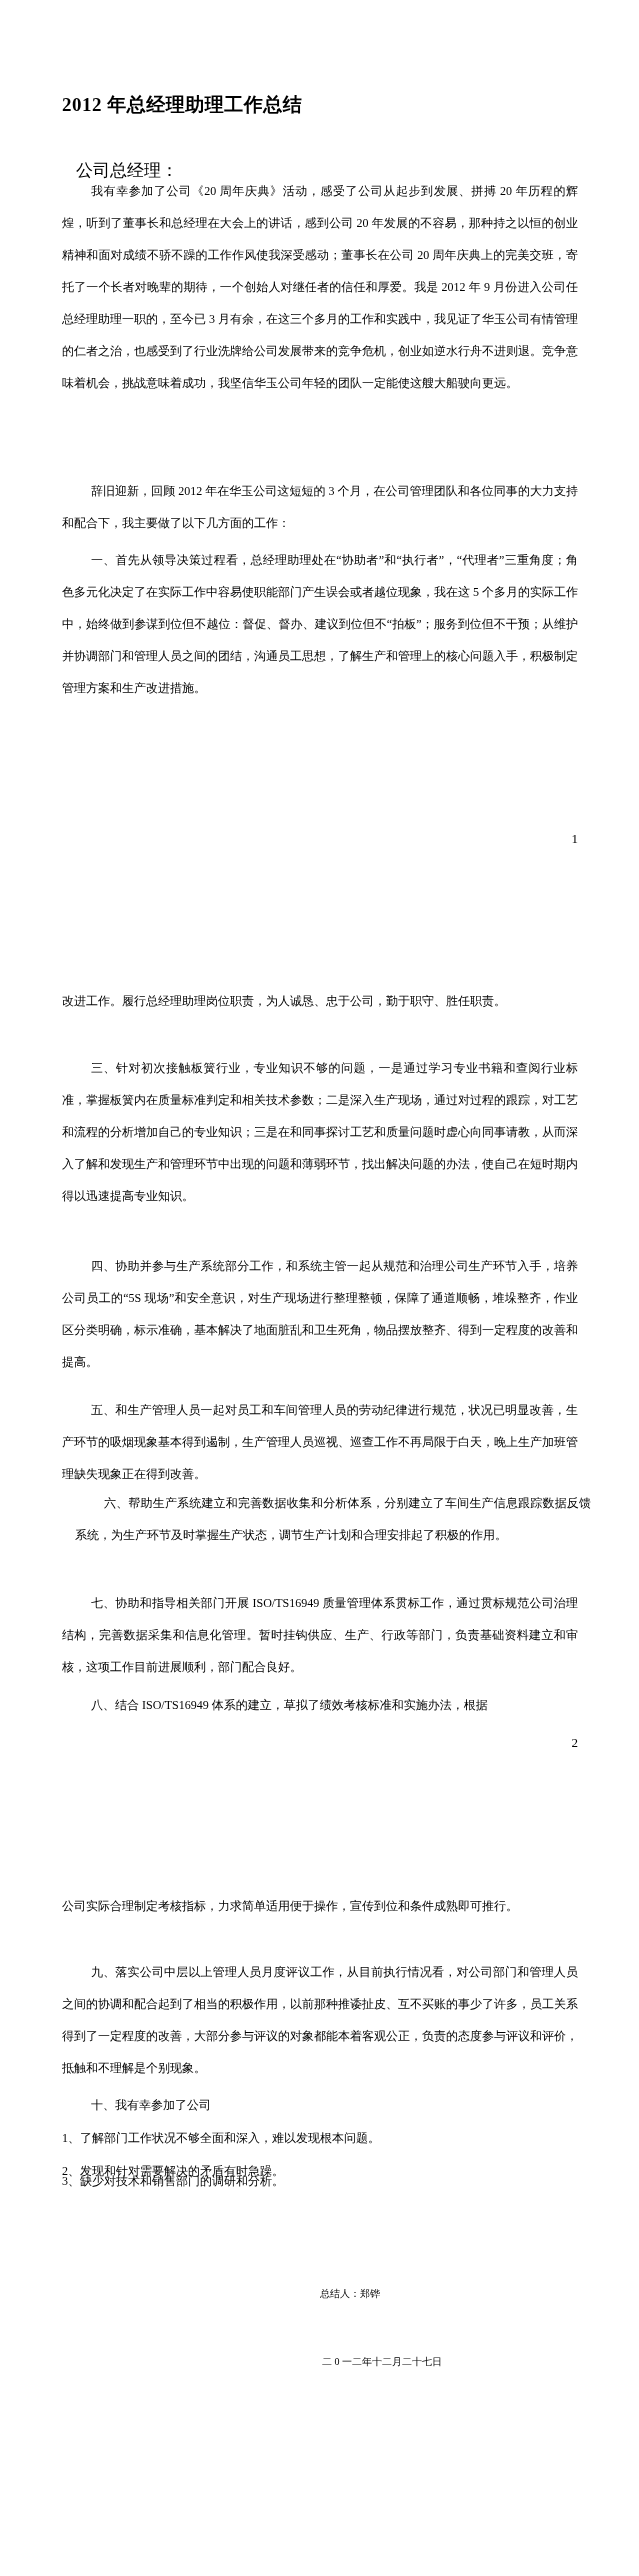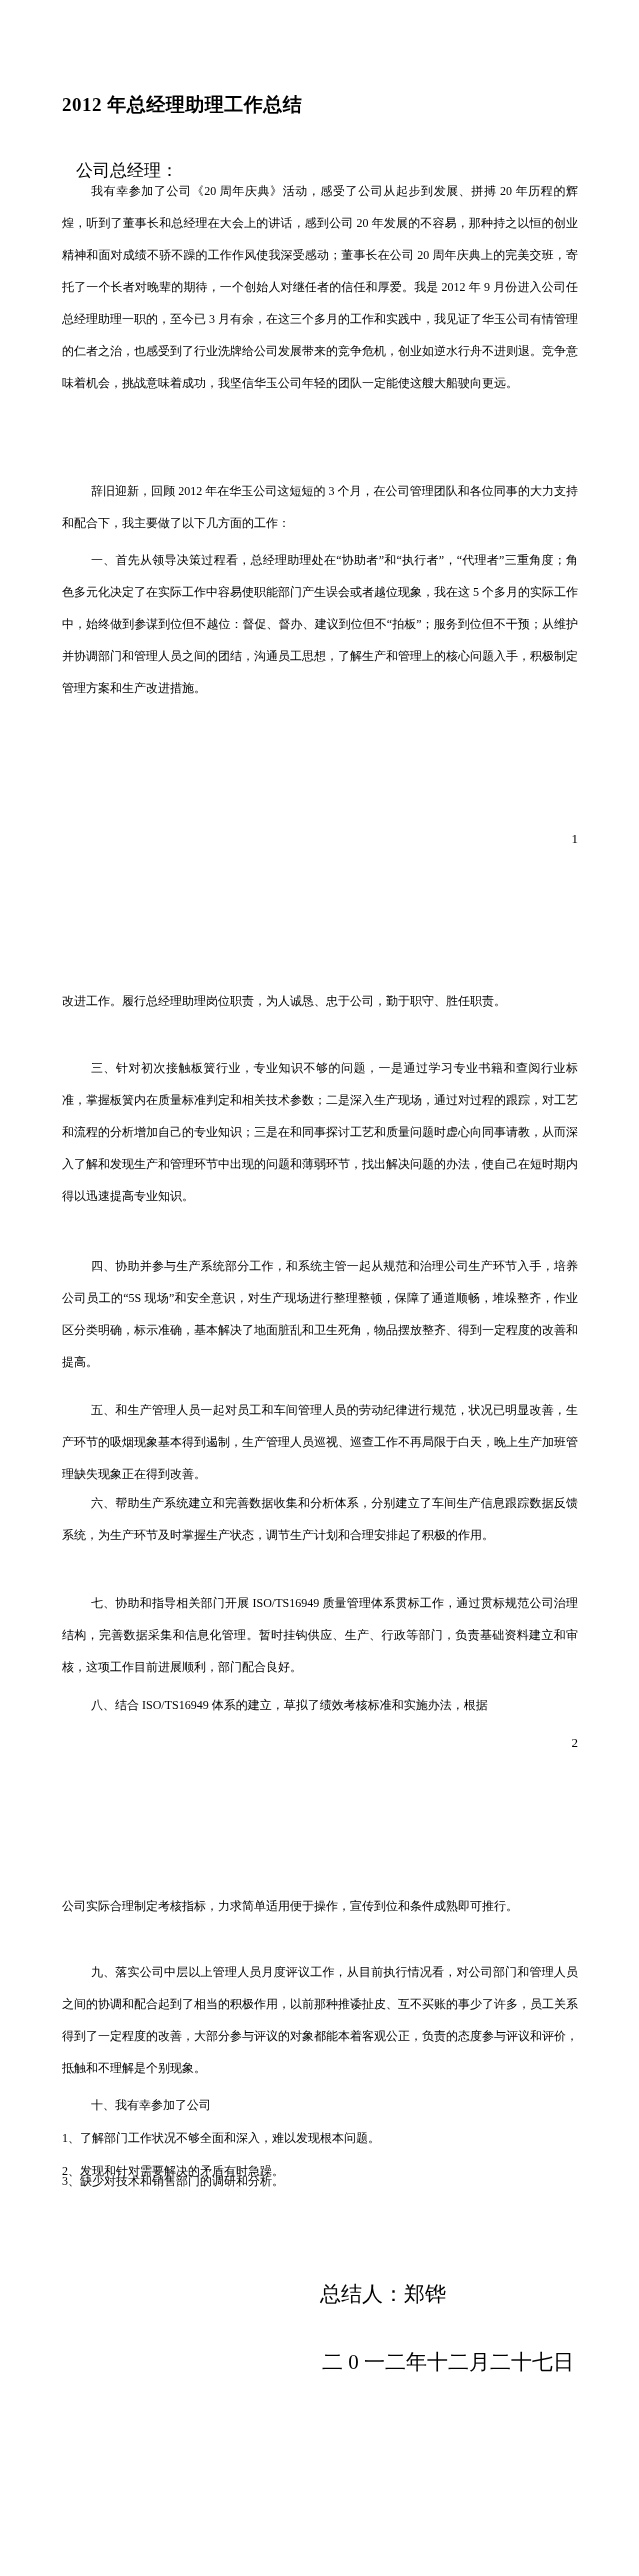--- a/index.html
+++ b/index.html
@@ -52,21 +52,21 @@
     position: absolute;
     right: 0;
     top: 831px;
     font-size: 13px;
     line-height: 15.5px;
     margin: 0;
   }
   .sig-line {
     position: absolute;
     margin: 0;
-    font-size: 21px;
+    font-size: 10px;
     line-height: 20.6px;
     white-space: nowrap;
   }
 </style>
 </head>
 <body>
 
 <section class="page" style="top:0;">
   <h1 class="doc-title" style="top:92px;">2012 年总经理助理工作总结</h1>
 
@@ -84,21 +84,21 @@
 
 <section class="page" style="top:904px;">
   <p class="para" style="top:81px;">改进工作。履行总经理助理岗位职责，为人诚恳、忠于公司，勤于职守、胜任职责。</p>
 
   <p class="para indent" style="top:148px;">三、针对初次接触板簧行业，专业知识不够的问题，一是通过学习专业书籍和查阅行业标准，掌握板簧内在质量标准判定和相关技术参数；二是深入生产现场，通过对过程的跟踪，对工艺和流程的分析增加自己的专业知识；三是在和同事探讨工艺和质量问题时虚心向同事请教，从而深入了解和发现生产和管理环节中出现的问题和薄弱环节，找出解决问题的办法，使自己在短时期内得以迅速提高专业知识。</p>
 
   <p class="para indent" style="top:346px;">四、协助并参与生产系统部分工作，和系统主管一起从规范和治理公司生产环节入手，培养公司员工的“5S 现场”和安全意识，对生产现场进行整理整顿，保障了通道顺畅，堆垛整齐，作业区分类明确，标示准确，基本解决了地面脏乱和卫生死角，物品摆放整齐、得到一定程度的改善和提高。</p>
 
   <p class="para indent" style="top:490px;">五、和生产管理人员一起对员工和车间管理人员的劳动纪律进行规范，状况已明显改善，生产环节的吸烟现象基本得到遏制，生产管理人员巡视、巡查工作不再局限于白天，晚上生产加班管理缺失现象正在得到改善。</p>
 
-  <p class="para indent" style="top:583px;">六、帮助生产系统建立和完善数据收集和分析体系，分别建立了车间生产信息跟踪数据反馈系统，为生产环节及时掌握生产状态，调节生产计划和合理安排起了积极的作用。</p>
+  <p class="para indent" style="top:583px;margin-left:13px;">六、帮助生产系统建立和完善数据收集和分析体系，分别建立了车间生产信息跟踪数据反馈系统，为生产环节及时掌握生产状态，调节生产计划和合理安排起了积极的作用。</p>
 
   <p class="para indent" style="top:683px;">七、协助和指导相关部门开展 ISO/TS16949 质量管理体系贯标工作，通过贯标规范公司治理结构，完善数据采集和信息化管理。暂时挂钩供应、生产、行政等部门，负责基础资料建立和审核，这项工作目前进展顺利，部门配合良好。</p>
 
   <p class="para indent" style="top:785px;">八、结合 ISO/TS16949 体系的建立，草拟了绩效考核标准和实施办法，根据</p>
 
   <p class="page-number">2</p>
 </section>
 
 <section class="page" style="top:1807px;">
   <p class="para" style="top:83px;">公司实际合理制定考核指标，力求简单适用便于操作，宣传到位和条件成熟即可推行。</p>

